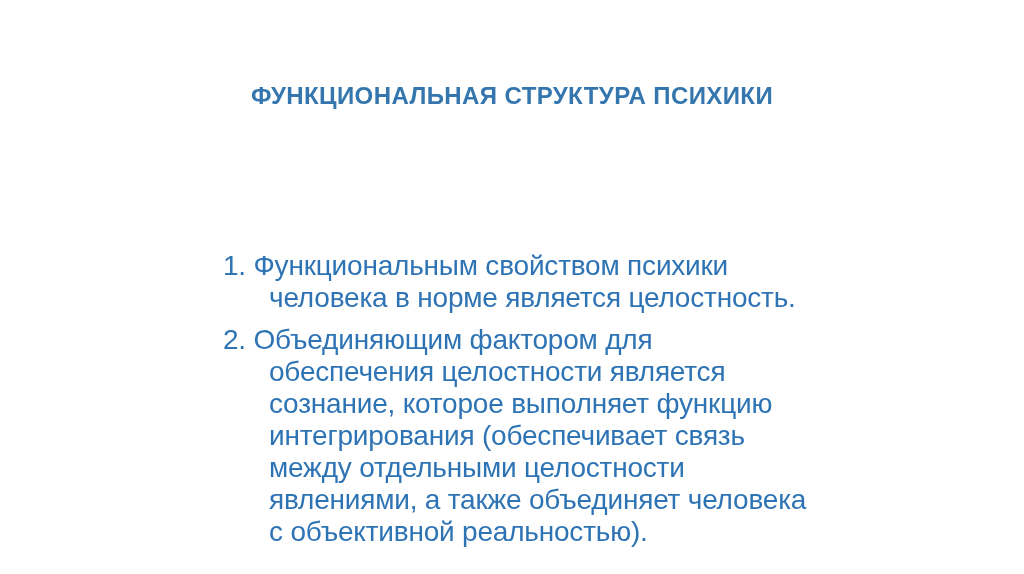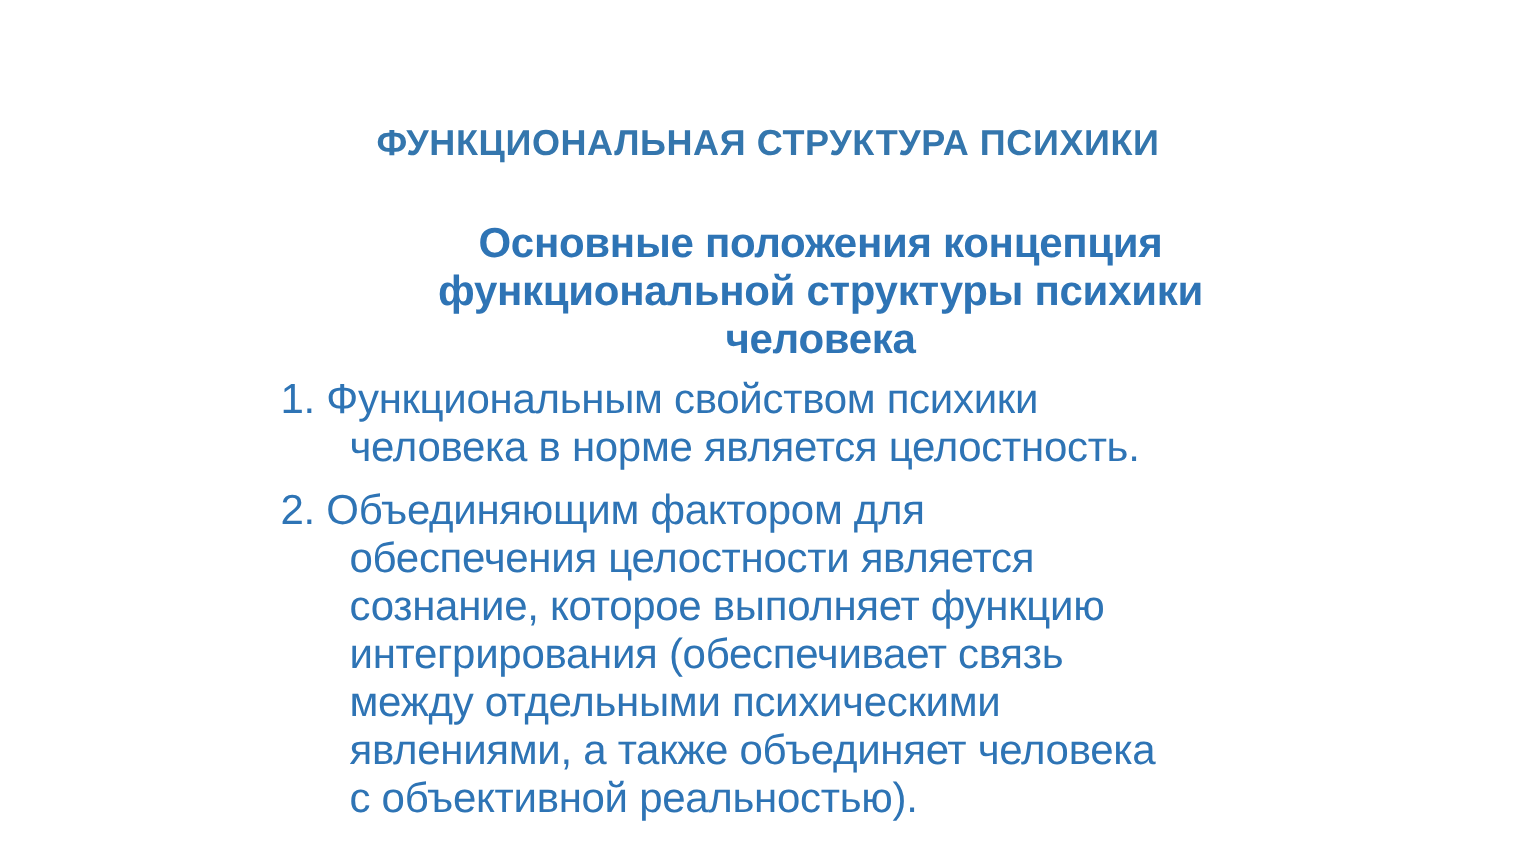--- a/index.html
+++ b/index.html
@@ -46,42 +46,40 @@
     color: var(--body-color);
   }
   .item {
     font-size: 28px;
     line-height: 32px;
     letter-spacing: -0.2px;
     white-space: pre-line;
     padding-left: 46px;
     text-indent: -46px;
     color: var(--body-color);
+    margin-left: 36px;
   }
   .item-1 { margin-bottom: 10px; }
   .item .bold { font-weight: 400; }
 </style>
 </head>
 <body>
 
 <div class="slide">
 
   <h1 class="title">ФУНКЦИОНАЛЬНАЯ СТРУКТУРА ПСИХИКИ</h1>
 
-  <h2 class="subtitle">Основные положения концепция
-функциональной структуры психики
-человека</h2>
 
   <div class="points-list">
 
     <p class="item item-1">1. Функциональным свойством психики
 человека в норме является целостность.</p>
 
     <p class="item item-2"><span class="num">2. </span><span class="bold">Объединяющим фактором для
 обеспечения целостности является
 сознание</span><span class="regular">, которое выполняет функцию
 интегрирования (обеспечивает связь
-между отдельными психическими
+между отдельными целостности
 явлениями, а также объединяет человека
 с объективной реальностью).</span></p>
 
   </div>
 </div>
 
 </body></html>

